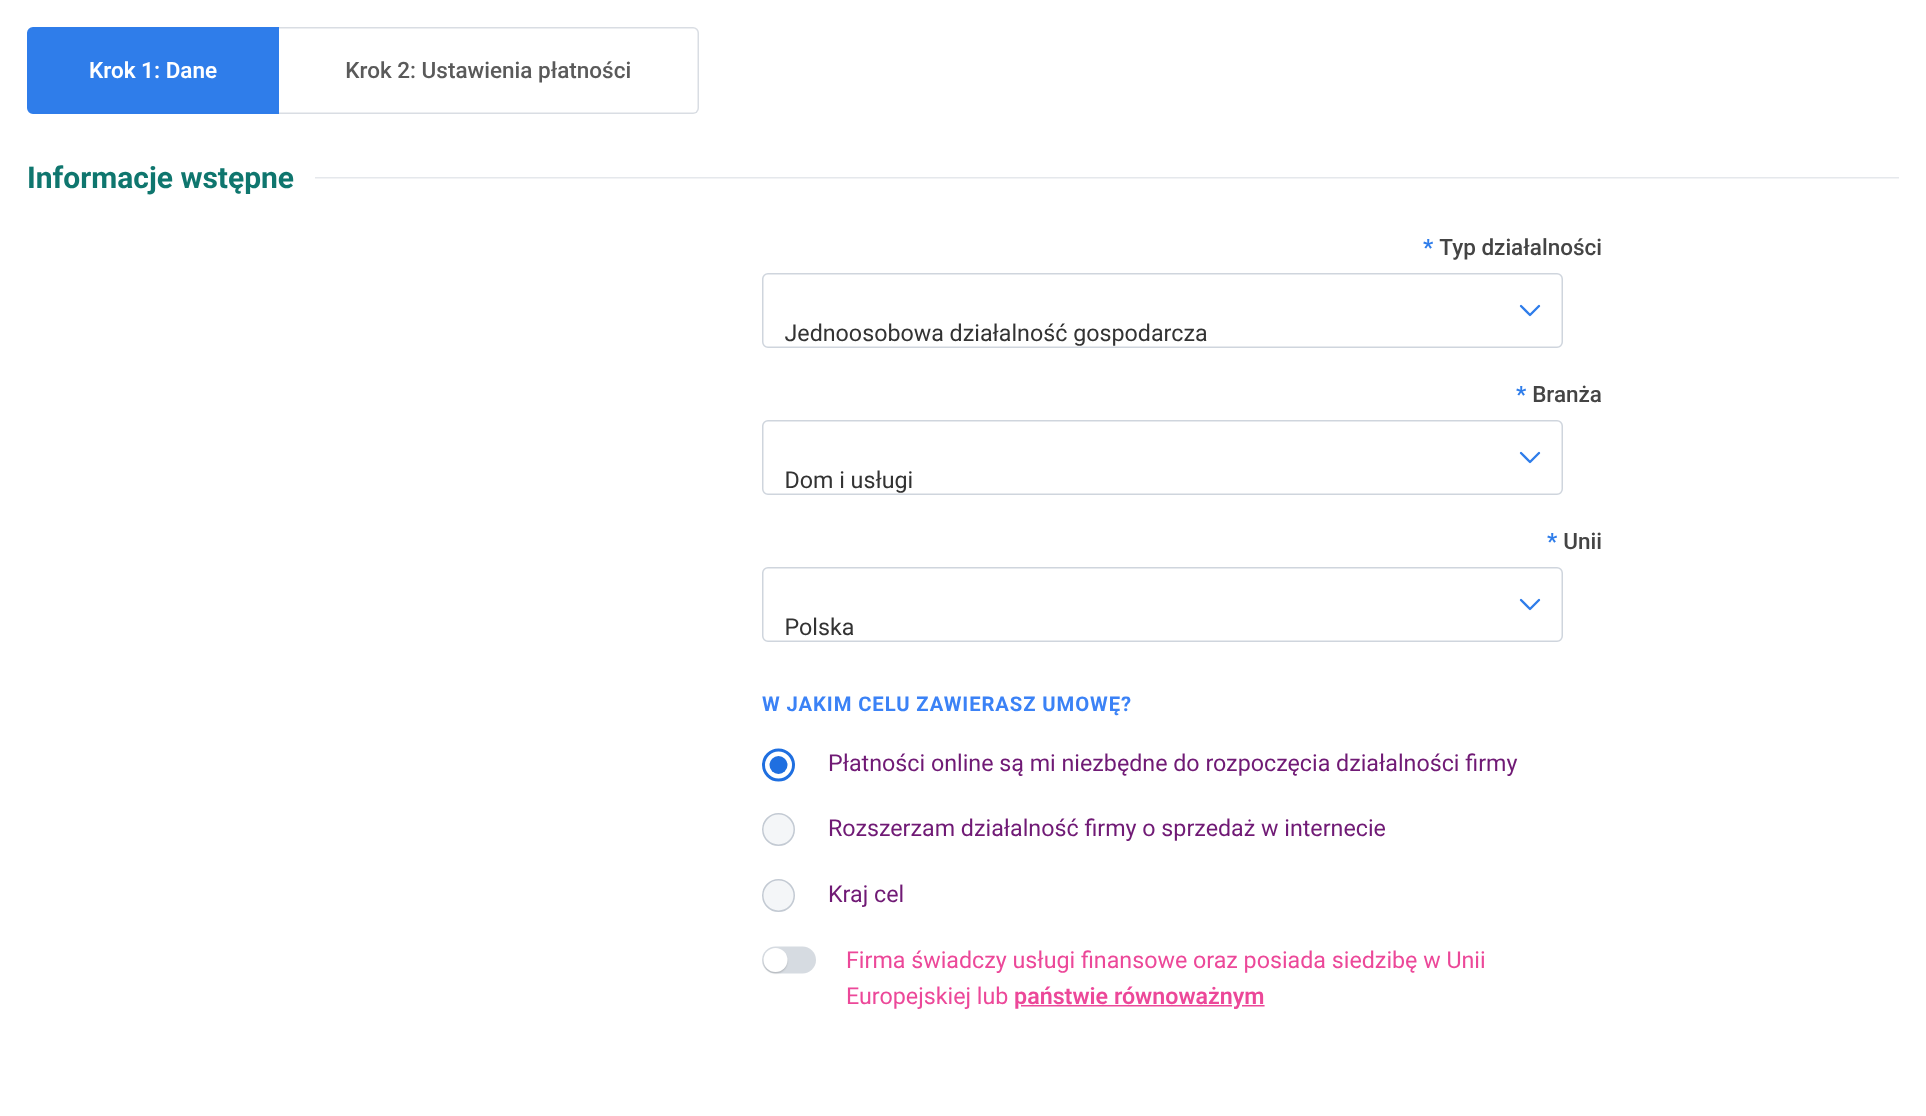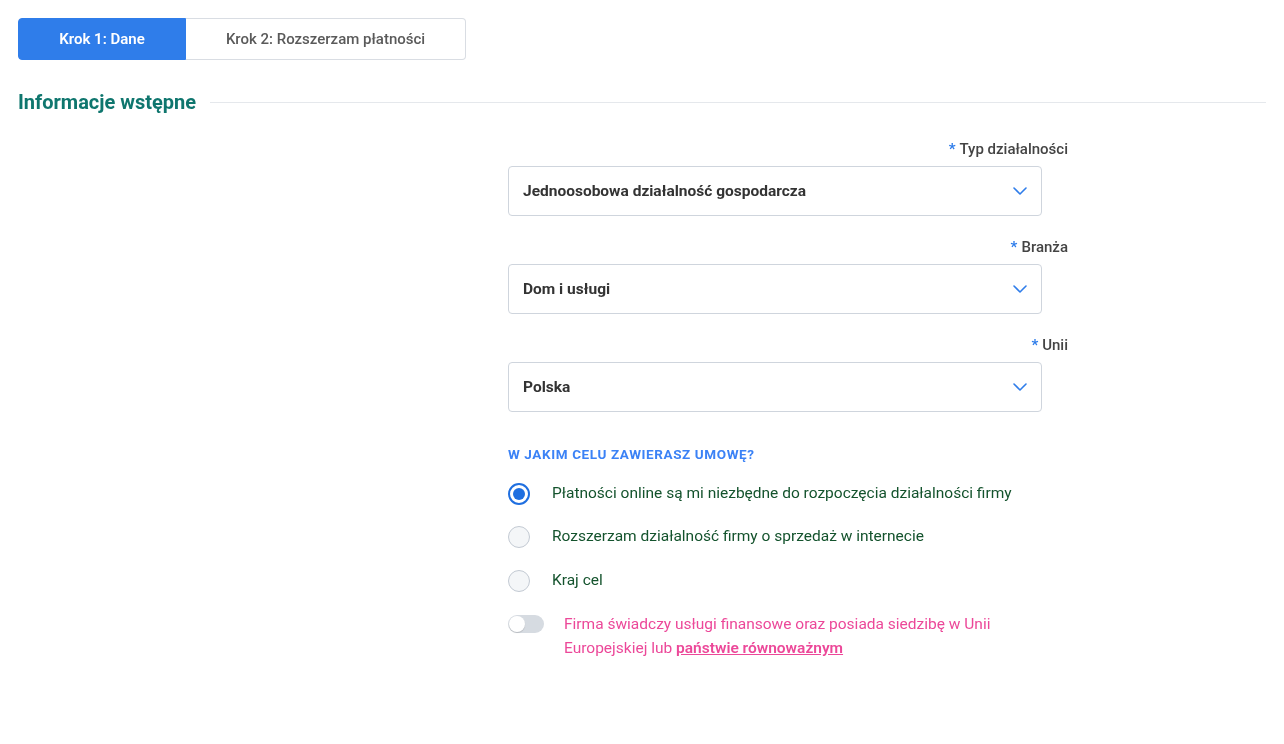--- a/index.html
+++ b/index.html
@@ -10,21 +10,21 @@
     width: 1284px;
   }
   .page { padding: 18px 18px 40px 18px; }
 
   
   .tabs {
     display: flex;
     margin-bottom: 30px;
   }
   .tab {
-    height: 42px;
+    height: 58px;
     display: flex;
     align-items: center;
     justify-content: center;
     font-size: 15px;
     font-weight: 600;
     cursor: pointer;
   }
   .tab-active {
     background: #2f7dea;
     color: #fff;
@@ -74,27 +74,26 @@
     font-weight: 500;
     text-align: right;
   }
   .req { color: #2f7dea; font-weight: 700; margin-right: 4px; }
   .select {
     position: relative;
     border: 1px solid #cfd5dd;
     border-radius: 4px;
     height: 50px;
     display: flex;
-    align-items: center;
+    align-items: flex-end;
     padding: 0 44px 0 14px;
     font-size: 15.5px;
     color: #333;
     cursor: pointer;
     width: 534px;
-    font-weight: bold;
   }
   .select .chev {
     position: absolute;
     right: 14px;
     top: 50%;
     transform: translateY(-50%);
   }
   .chev svg { display: block; }
 
   
@@ -130,21 +129,21 @@
     content: "";
     position: absolute;
     width: 12px; height: 12px;
     border-radius: 50%;
     background: #1f6fe0;
     top: 50%; left: 50%;
     transform: translate(-50%, -50%);
   }
   .radio-label {
     font-size: 15.5px;
-    color: #14532d;
+    color: #701a75;
     line-height: 1.5;
     max-width: 470px;
   }
 
   
   .toggle-row {
     display: flex;
     align-items: flex-start;
     margin-top: 8px;
   }
@@ -178,21 +177,21 @@
     font-weight: 600;
   }
 </style>
 </head>
 <body>
 
 <div class="page">
 
   <div class="tabs">
     <div class="tab tab-active">Krok 1: Dane</div>
-    <div class="tab tab-inactive">Krok 2: Rozszerzam płatności</div>
+    <div class="tab tab-inactive">Krok 2: Ustawienia płatności</div>
   </div>
 
   <div class="section-header">
     <div class="section-title">Informacje wstępne</div>
     <div class="section-rule"></div>
   </div>
 
   <div class="form-area">
 
     <div class="field">

